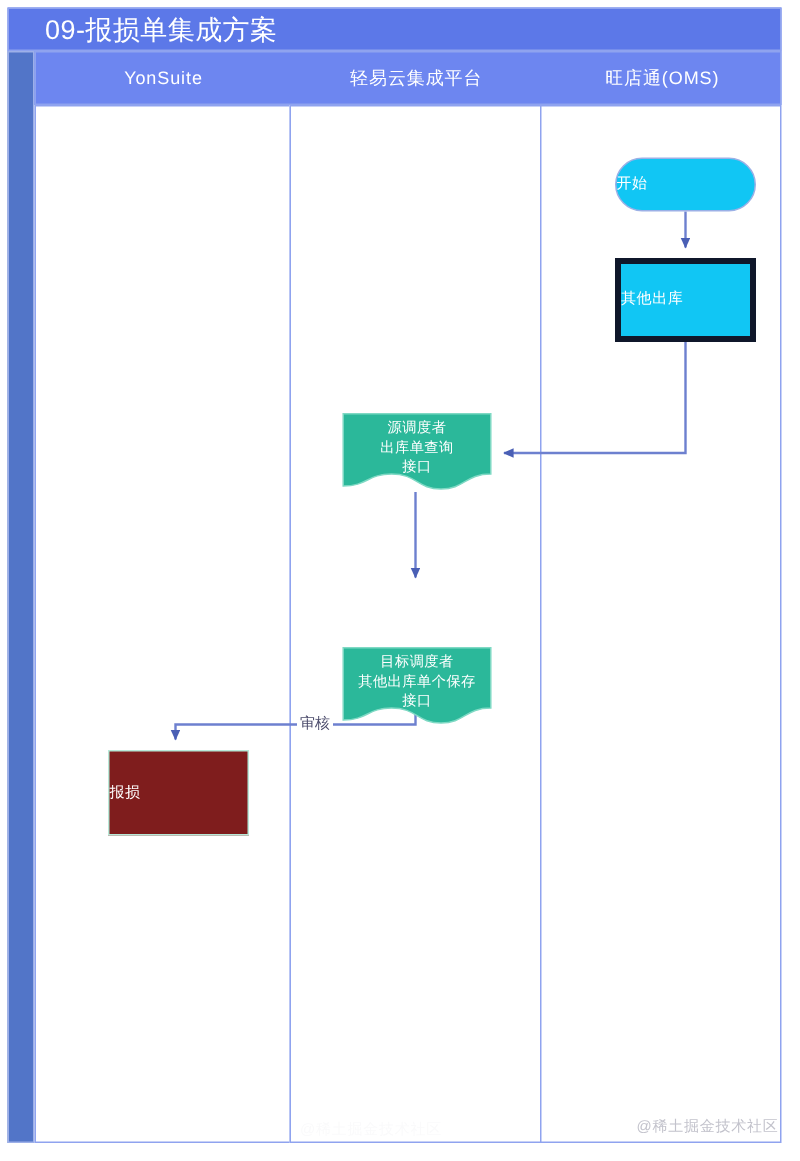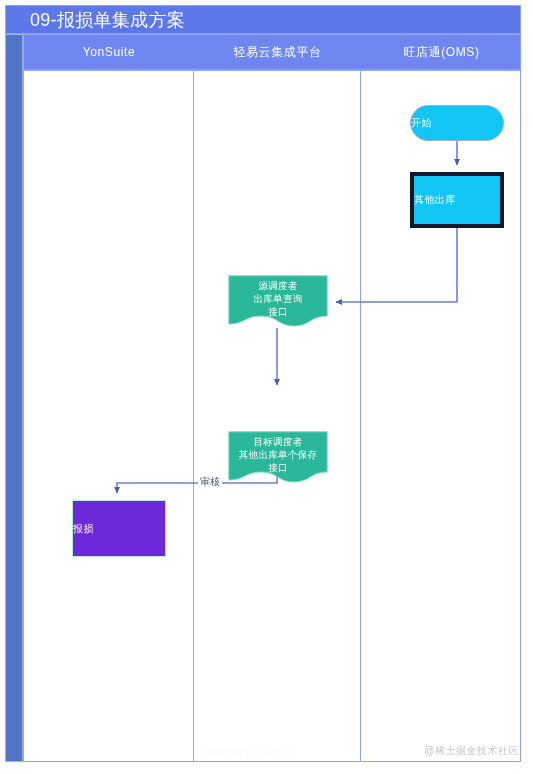--- a/index.html
+++ b/index.html
@@ -126,21 +126,21 @@
     background: #11c6f4;
     border: 4px solid #0f172a;
     font-size: 10px;
   }
 
   .node-report {
     left: 72px;
     top: 500px;
     width: 94px;
     height: 57px;
-    background: #6d28d9;
+    background: #7f1d1d;
     border: 1px solid #b7e9d8;
     font-size: 10px;
   }
 
   
   .node-doc {
     position: absolute;
     z-index: 4;
   }
   .node-doc svg { display: block; }

